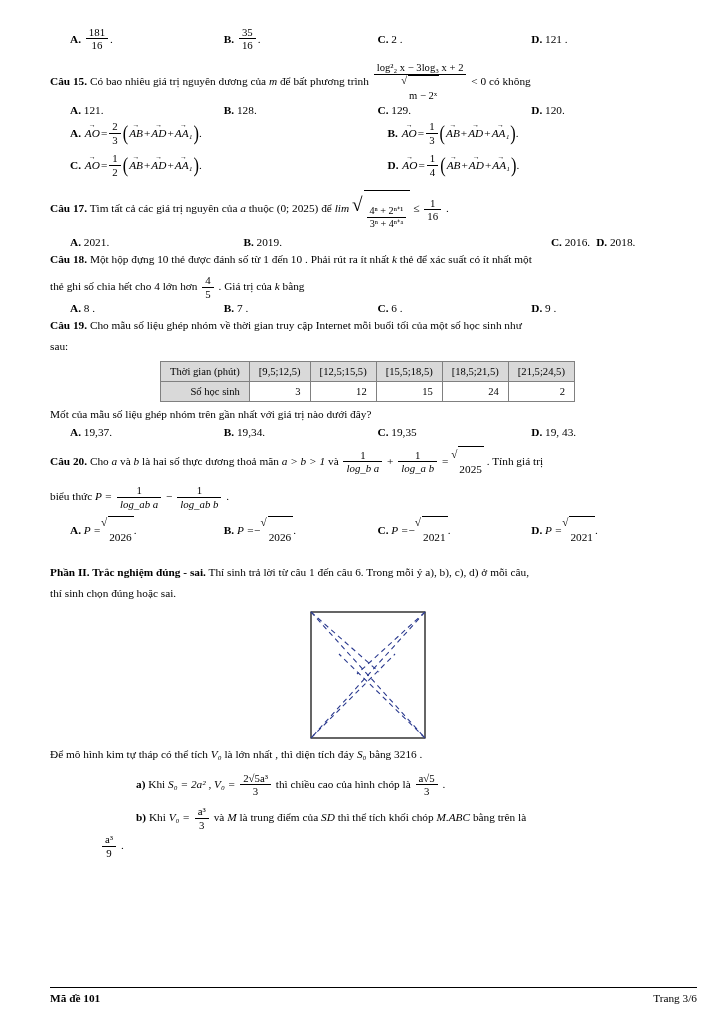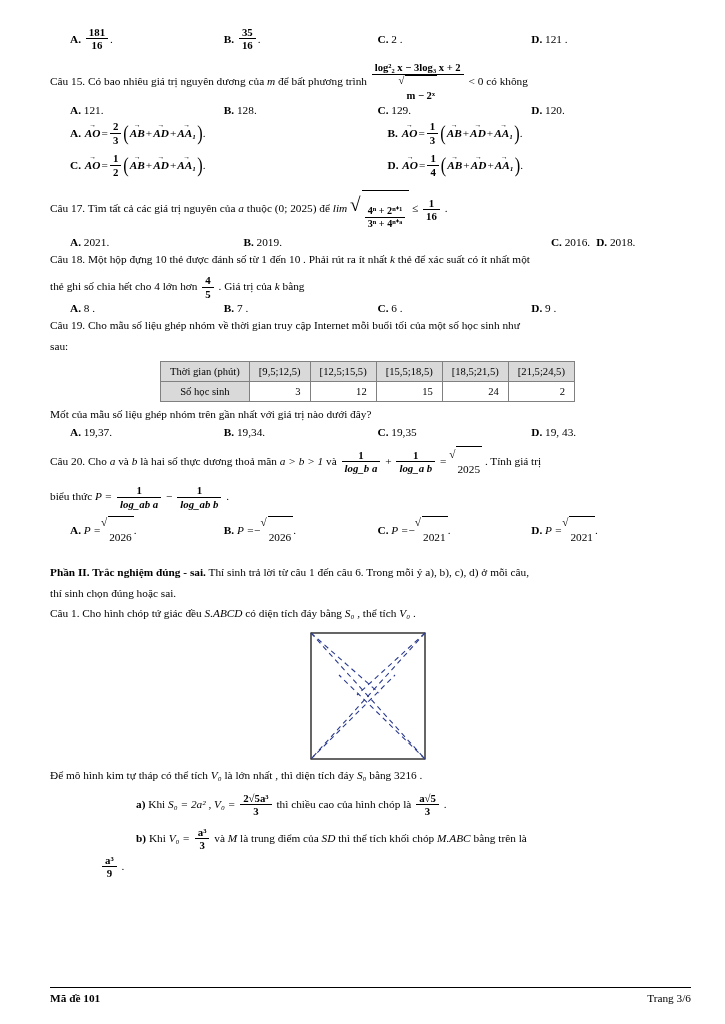--- a/index.html
+++ b/index.html
@@ -37,53 +37,51 @@
     display: flex;
     align-items: center;
   }
   .choices.indent > div:first-child { padding-left: 20px; }
 
   .q {
     margin-top: 3px;
     line-height: 1.55;
     text-align: justify;
   }
-  .q .lbl { font-weight: normal; }
+  .q .lbl { font-weight: bold; }
 
   
   .frac {
     display: inline-flex;
     flex-direction: column;
     vertical-align: middle;
     text-align: center;
     margin: 0 2px;
     line-height: 1.15;
     font-size: 0.96em;
-    font-weight: bold;
   }
   .frac .num { padding: 0 3px; }
   .frac .den { border-top: 1px solid #000; padding: 0 3px; }
   .sqrt {
     display: inline-flex;
     align-items: stretch;
     vertical-align: middle;
   }
   .sqrt .sign {
     font-size: 1.0em;
     padding-right: 1px;
   }
   .sqrt .body {
     border-top: 1px solid #000;
     padding: 14px 2px 0 1px;
   }
   .vec {
     position: relative;
     display: inline-block;
     padding: 0 1px;
-    font-weight: bold;
   }
   .vec::after {
     content: "→";
     position: absolute;
     left: 0; right: 0;
     top: -0.82em;
     font-size: 0.62em;
     text-align: center;
     line-height: 1;
   }
@@ -106,40 +104,39 @@
     padding: 4px 9px;
     text-align: right;
     vertical-align: middle;
   }
   table.data tr.head td {
     background: #d9d9d9;
     font-weight: normal;
   }
   table.data td.rowhdr {
     background: #d9d9d9;
-    text-align: center;
     white-space: nowrap;
   }
 
   
   .figwrap {
     display: flex;
     justify-content: center;
     margin: 8px 0 6px 0;
   }
   .fig {
     position: relative;
     width: 118px;
     height: 130px;
   }
 
   .footer {
     position: absolute;
     left: 50px;
-    right: 34px;
+    right: 28px;
     bottom: 20px;
     border-top: 1px solid #000;
     padding-top: 4px;
     display: flex;
     justify-content: space-between;
     font-size: 11.3px;
   }
   .footer .code { font-weight: bold; }
 
   .sub-item { margin-top: 8px; padding-left: 86px; }
@@ -426,30 +423,20 @@
       <span>.</span>
     </div>
   </div>
 
   <div class="q" style="margin-top:21px;">
     <span class="bold">Phần II. Trắc nghiệm đúng - sai.</span>
     <span>Thí sinh trả lời từ câu 1 đến câu 6. Trong mỗi ý a), b), c), d) ở mỗi câu,</span>
   </div>
   <div class="q">thí sinh chọn đúng hoặc sai.</div>
 
-  <div class="q">
-    <span class="lbl">Câu 1.</span>
-    <span>Cho hình chóp tứ giác đều</span>
-    <span class="italic">S.ABCD</span>
-    <span>có diện tích đáy bằng</span>
-    <span class="italic">S₀</span>
-    <span>, thể tích</span>
-    <span class="italic">V₀</span>
-    <span>.</span>
-  </div>
 
   <div class="figwrap">
     <div class="fig">
       <svg width="118" height="130" viewBox="0 0 118 130">
         <rect x="2" y="2" width="114" height="126" fill="none" stroke="#000" stroke-width="1.2"></rect>
         <line x1="2" y1="2" x2="116" y2="128" stroke="#2b3a8f" stroke-width="1.1" stroke-dasharray="5,4"></line>
         <line x1="116" y1="2" x2="2" y2="128" stroke="#2b3a8f" stroke-width="1.1" stroke-dasharray="5,4"></line>
         <line x1="2" y1="2" x2="70" y2="62" stroke="#2b3a8f" stroke-width="1.1" stroke-dasharray="5,4"></line>
         <line x1="116" y1="2" x2="48" y2="64" stroke="#2b3a8f" stroke-width="1.1" stroke-dasharray="5,4"></line>
         <line x1="2" y1="128" x2="86" y2="44" stroke="#2b3a8f" stroke-width="1.1" stroke-dasharray="5,4"></line>

